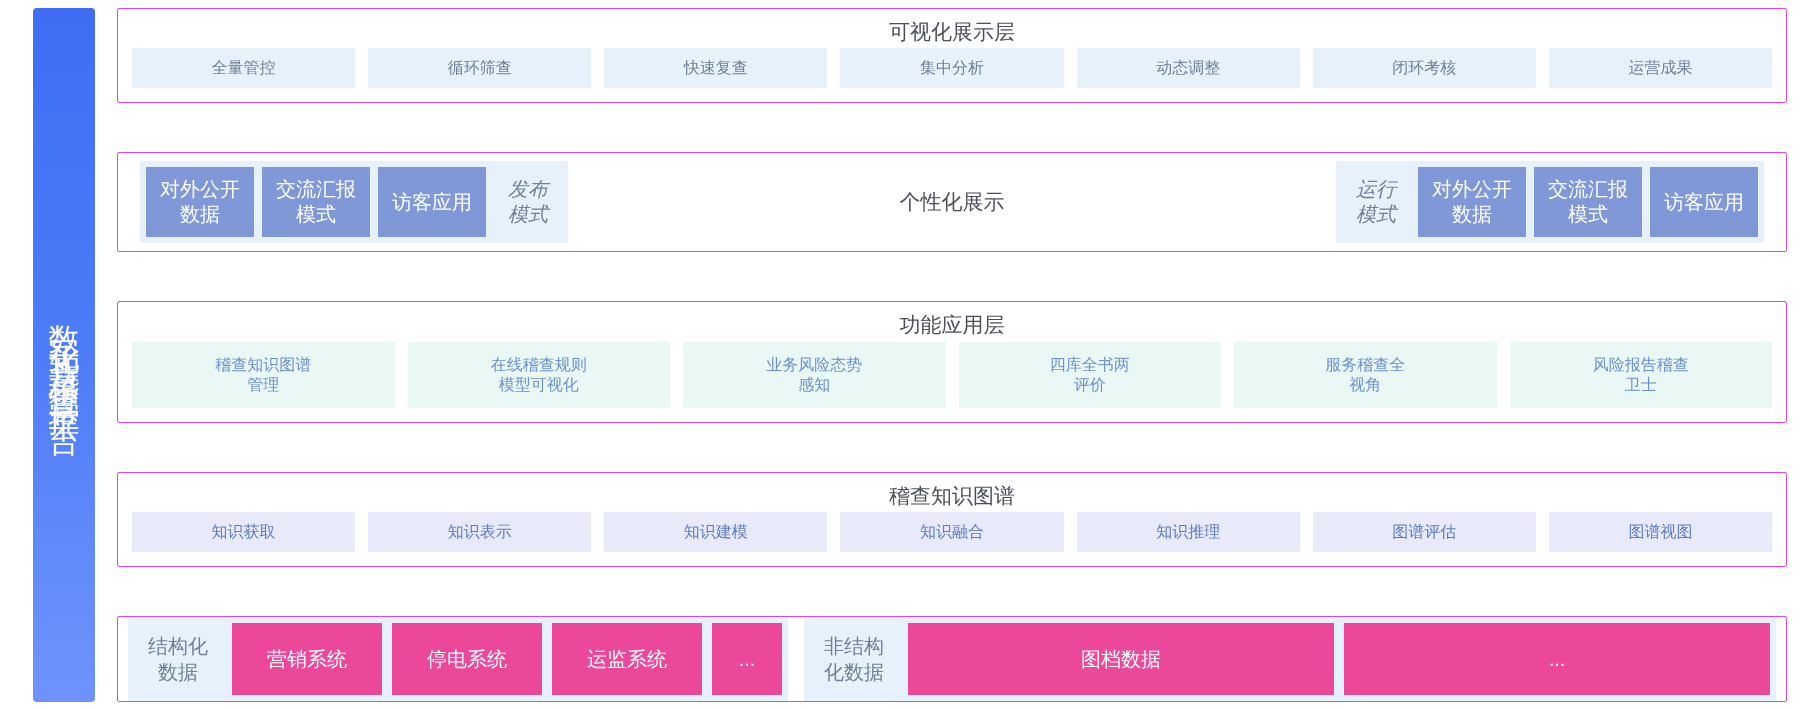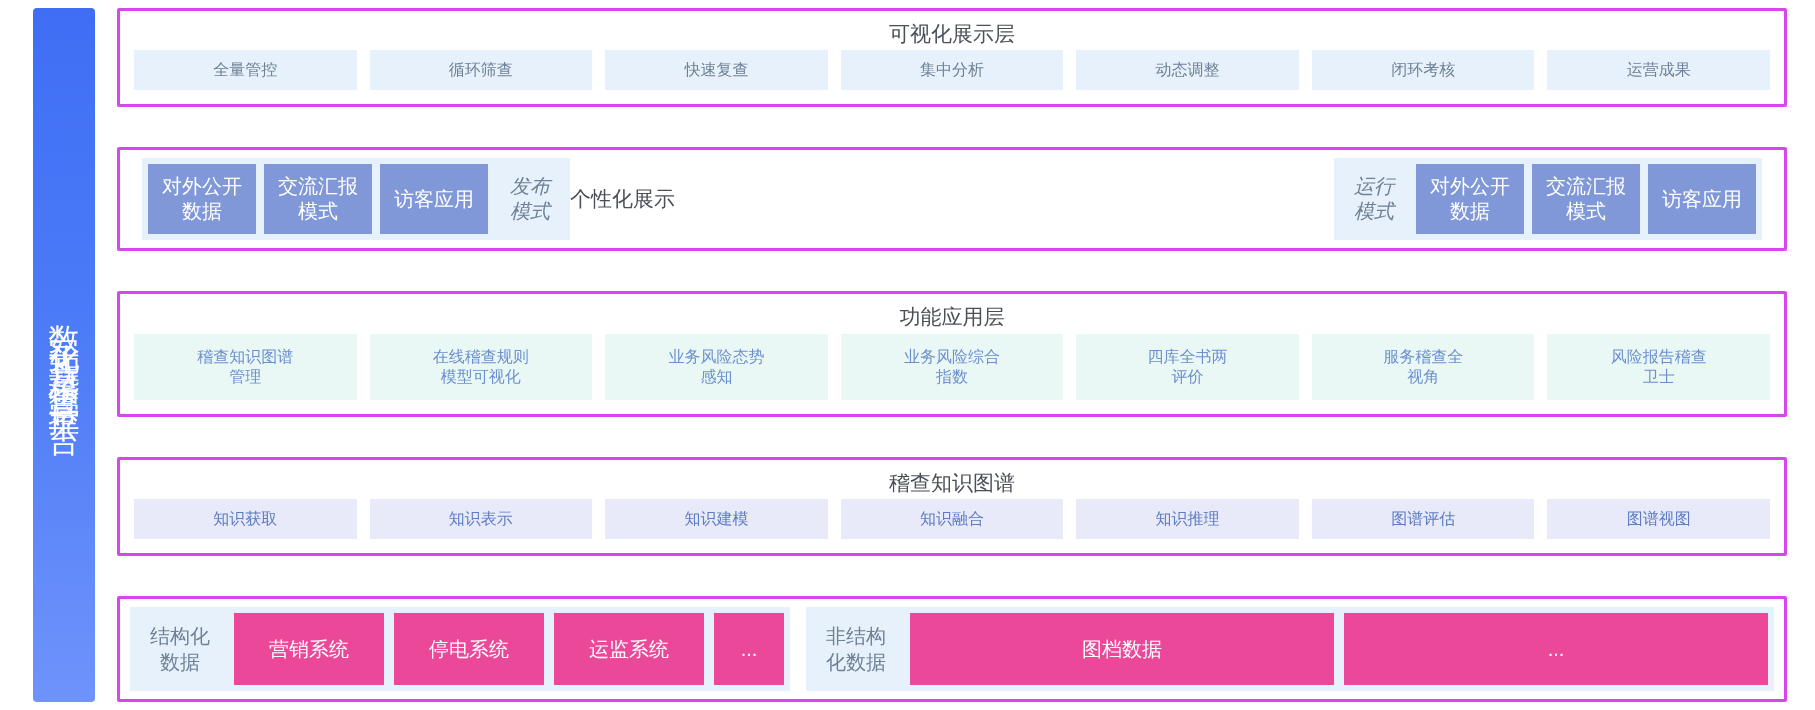--- a/index.html
+++ b/index.html
@@ -45,21 +45,21 @@
   .layers {
     flex: 1 1 auto;
     display: flex;
     flex-direction: column;
     justify-content: space-between;
     padding: 8px 28px 8px 22px;
     box-sizing: border-box;
     gap: 10px;
   }
   .layer {
-    border: 3px solid #d946ef;
+    border: 1px solid #d946ef;
     background: #ffffff;
     border-radius: 2px;
     box-sizing: border-box;
     position: relative;
   }
 
   .layer-title {
     text-align: center;
     color: #4b4f57;
     font-size: 21px;
@@ -120,29 +120,30 @@
     line-height: 1.25;
     padding: 10px 14px;
     white-space: pre-line;
     box-sizing: border-box;
     min-height: 68px;
   }
   .mode-solid { background: #8098d8; color: #ffffff; }
   .mode-ghost { background: transparent; color: #6f8196; font-style: italic; }
   .person-center {
     flex: 1 1 auto;
+    text-align: center;
     font-size: 21px;
     color: #4b4f57;
   }
 
   
   .layer-data {
     display: flex;
     align-items: center;
-    padding: 8px 10px;
+    padding: 0 10px;
     gap: 16px;
   }
   .data-group {
     background: #e7f1fb;
     display: flex;
     align-items: stretch;
     padding: 6px;
     gap: 10px;
     box-sizing: border-box;
   }
@@ -225,22 +226,20 @@
 
     <div class="layer layer-func">
       <div class="layer-title">功能应用层</div>
       <div class="chip-row">
         <div class="chip chip-mint">稽查知识图谱
 管理</div>
         <div class="chip chip-mint">在线稽查规则
 模型可视化</div>
         <div class="chip chip-mint">业务风险态势
 感知</div>
-        <div class="chip chip-mint">业务风险综合
-指数</div>
         <div class="chip chip-mint">四库全书两
 评价</div>
         <div class="chip chip-mint">服务稽查全
 视角</div>
         <div class="chip chip-mint">风险报告稽查
 卫士</div>
       </div>
     </div>
 
     <div class="layer layer-kg">

